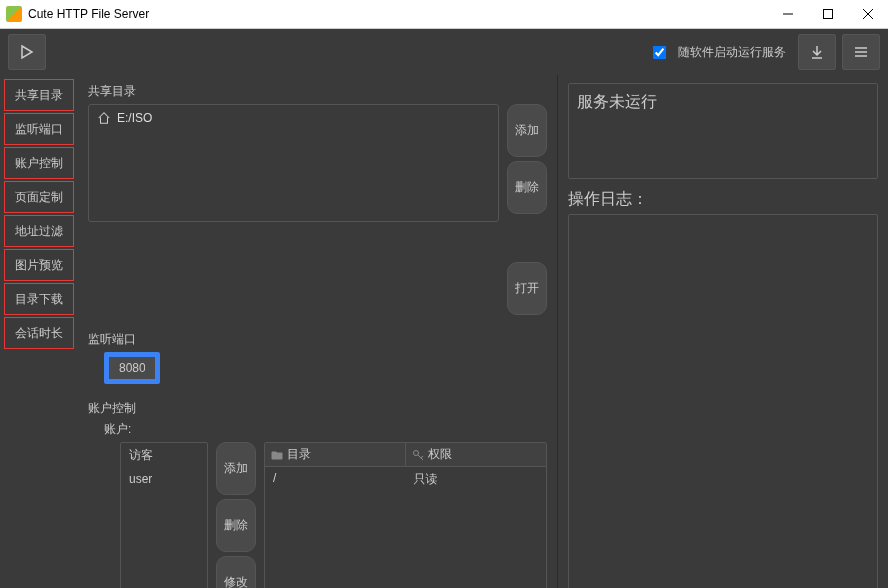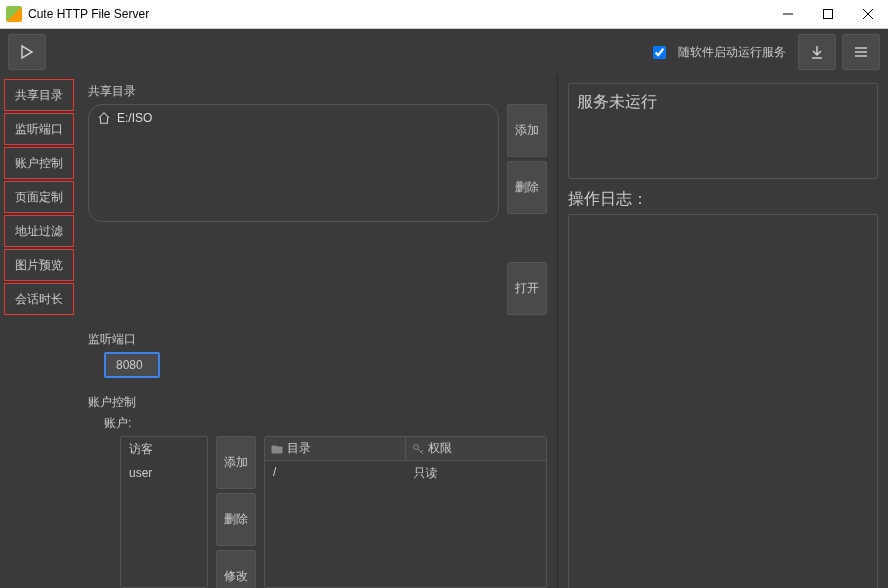--- a/index.html
+++ b/index.html
@@ -31,29 +31,29 @@
 .side-item { border: 1px solid #e53935; color: #ccc; font-size: 12px; height: 32px; display: flex; align-items: center; justify-content: center; cursor: default; }
 
 
 .center { flex: 1; background: #3a3a3a; padding: 8px 10px; color: #ccc; font-size: 12px; overflow: auto; position: relative; border-right: 1px solid #2a2a2a; }
 .center::-webkit-scrollbar { width: 10px; }
 .center::-webkit-scrollbar-thumb { background: #555; }
 .sect-label { margin-bottom: 4px; }
 .section { margin-bottom: 16px; }
 
 .share-row { display: flex; align-items: flex-start; gap: 8px; }
-.share-list { flex: 1; border: 1px solid #555; background: #3a3a3a; min-height: 118px; border-radius: 14px; }
+.share-list { flex: 1; border: 1px solid #555; background: #3a3a3a; min-height: 118px; border-radius: 3px; }
 .share-item { display: flex; align-items: center; gap: 6px; padding: 6px 8px; color: #ddd; }
 .share-item svg { width: 14px; height: 14px; stroke: #ccc; fill: none; }
 .btn-col { display: flex; flex-direction: column; gap: 4px; }
-.btn { background: #4a4a4a; border: 1px solid #555; color: #ccc; font-size: 12px; padding: 17px 7px; border-radius: 2px; min-width: 36px; text-align: center; }
+.btn { background: #4a4a4a; border: 1px solid #555; color: #ccc; font-size: 12px; padding: 17px 7px; border-radius: 10px; min-width: 36px; text-align: center; }
 .btn-col-spacer { height: 40px; }
 
 .port-row { display: flex; align-items: center; gap: 8px; padding-left: 16px; }
-.port-input { background: #4a4a4a; border: 2px solid #3b82f6; color: #ccc; font-size: 12px; padding: 4px 10px; border-radius: 2px; width: 56px; }
+.port-input { background: #4a4a4a; border: 5px solid #3b82f6; color: #ccc; font-size: 12px; padding: 4px 10px; border-radius: 2px; width: 56px; }
 
 .acct-row { display: flex; align-items: flex-start; gap: 8px; padding-left: 16px; }
 .acct-label { margin-bottom: 4px; }
 .user-list { width: 88px; border: 1px solid #555; background: #3a3a3a; min-height: 152px; border-radius: 2px; }
 .user-item { padding: 4px 8px; color: #ccc; }
 .perm-table { flex: 1; border: 1px solid #555; background: #3a3a3a; min-height: 152px; border-radius: 2px; display: flex; flex-direction: column; }
 .perm-header { display: flex; background: #414141; border-bottom: 1px solid #555; }
 .perm-hcell { flex: 1; display: flex; align-items: center; gap: 4px; padding: 3px 6px; border-right: 1px solid #555; }
 .perm-hcell:last-child { border-right: none; }
 .perm-hcell svg { width: 12px; height: 12px; fill: #888; stroke: #888; }
@@ -130,20 +130,23 @@
           <span>账户控制</span>
         </div>
       <div class="side-item">
           <span>页面定制</span>
         </div>
       <div class="side-item">
           <span>地址过滤</span>
         </div>
       <div class="side-item">
           <span>图片预览</span>
+        </div>
+      <div class="side-item">
+          <span>目录下载</span>
         </div>
       <div class="side-item">
           <span>会话时长</span>
         </div>
     </div>
 
     <div class="center">
 
       <div class="section">
         <div class="sect-label">共享目录</div>

